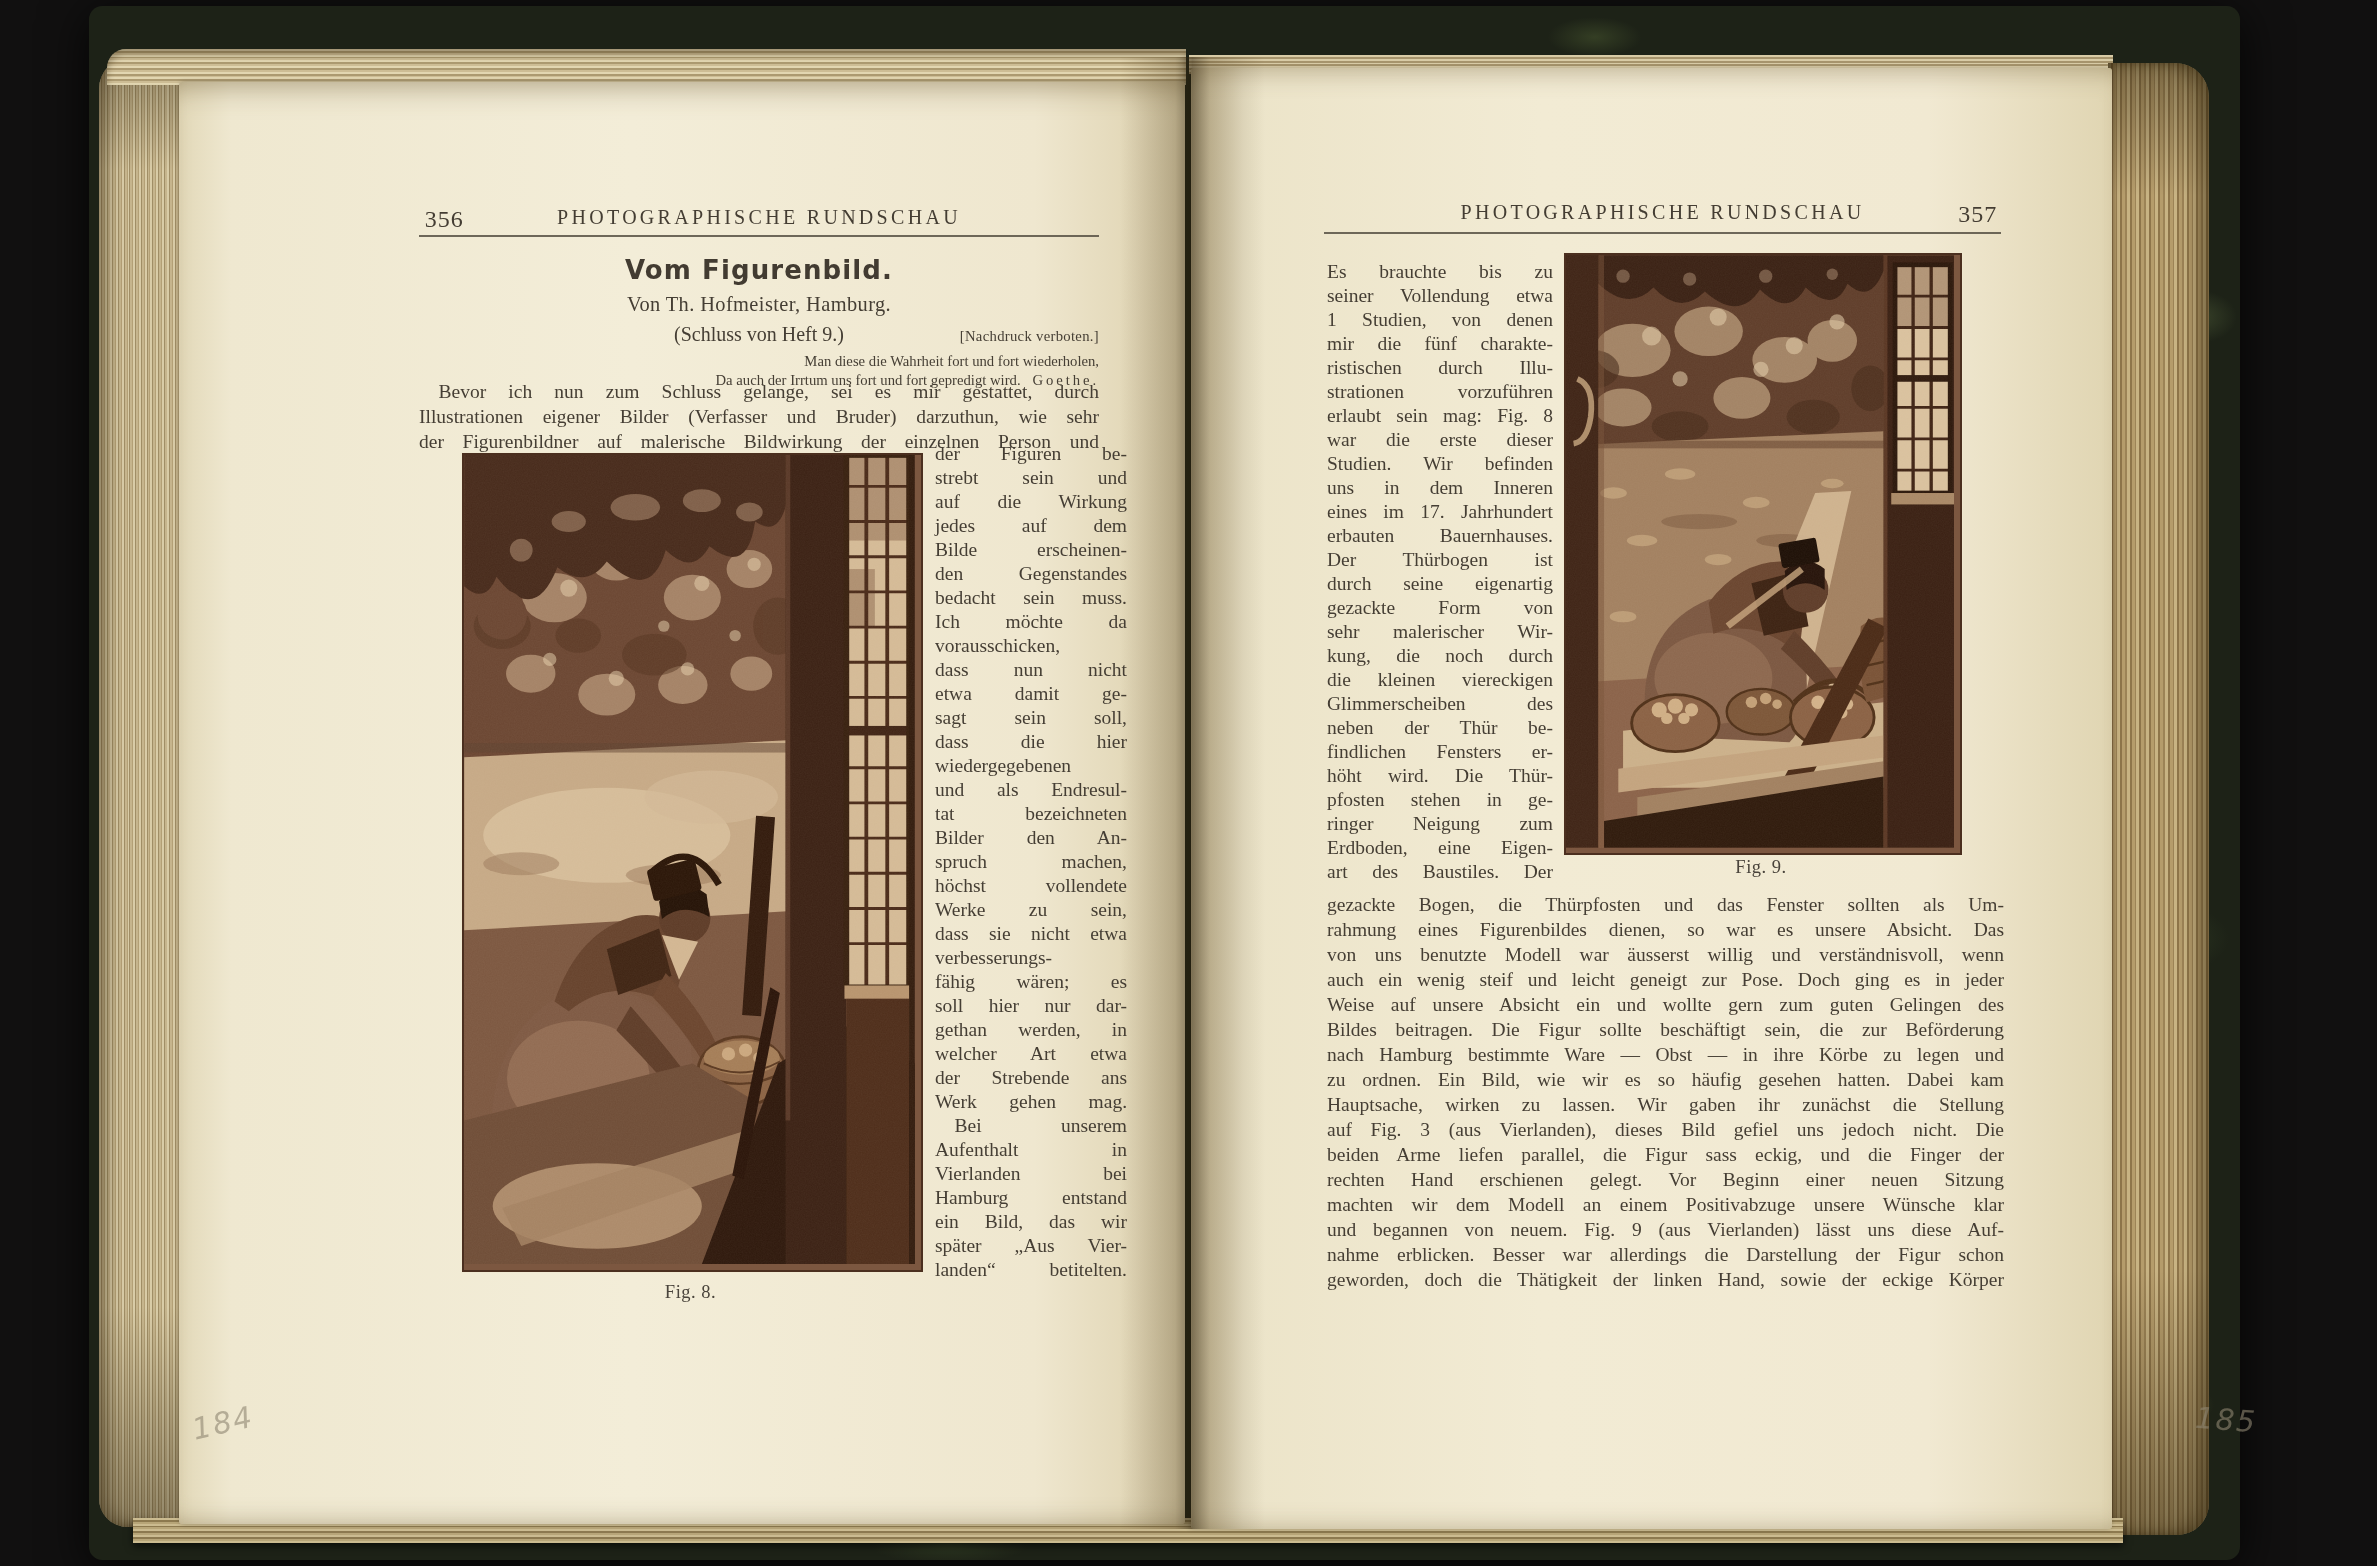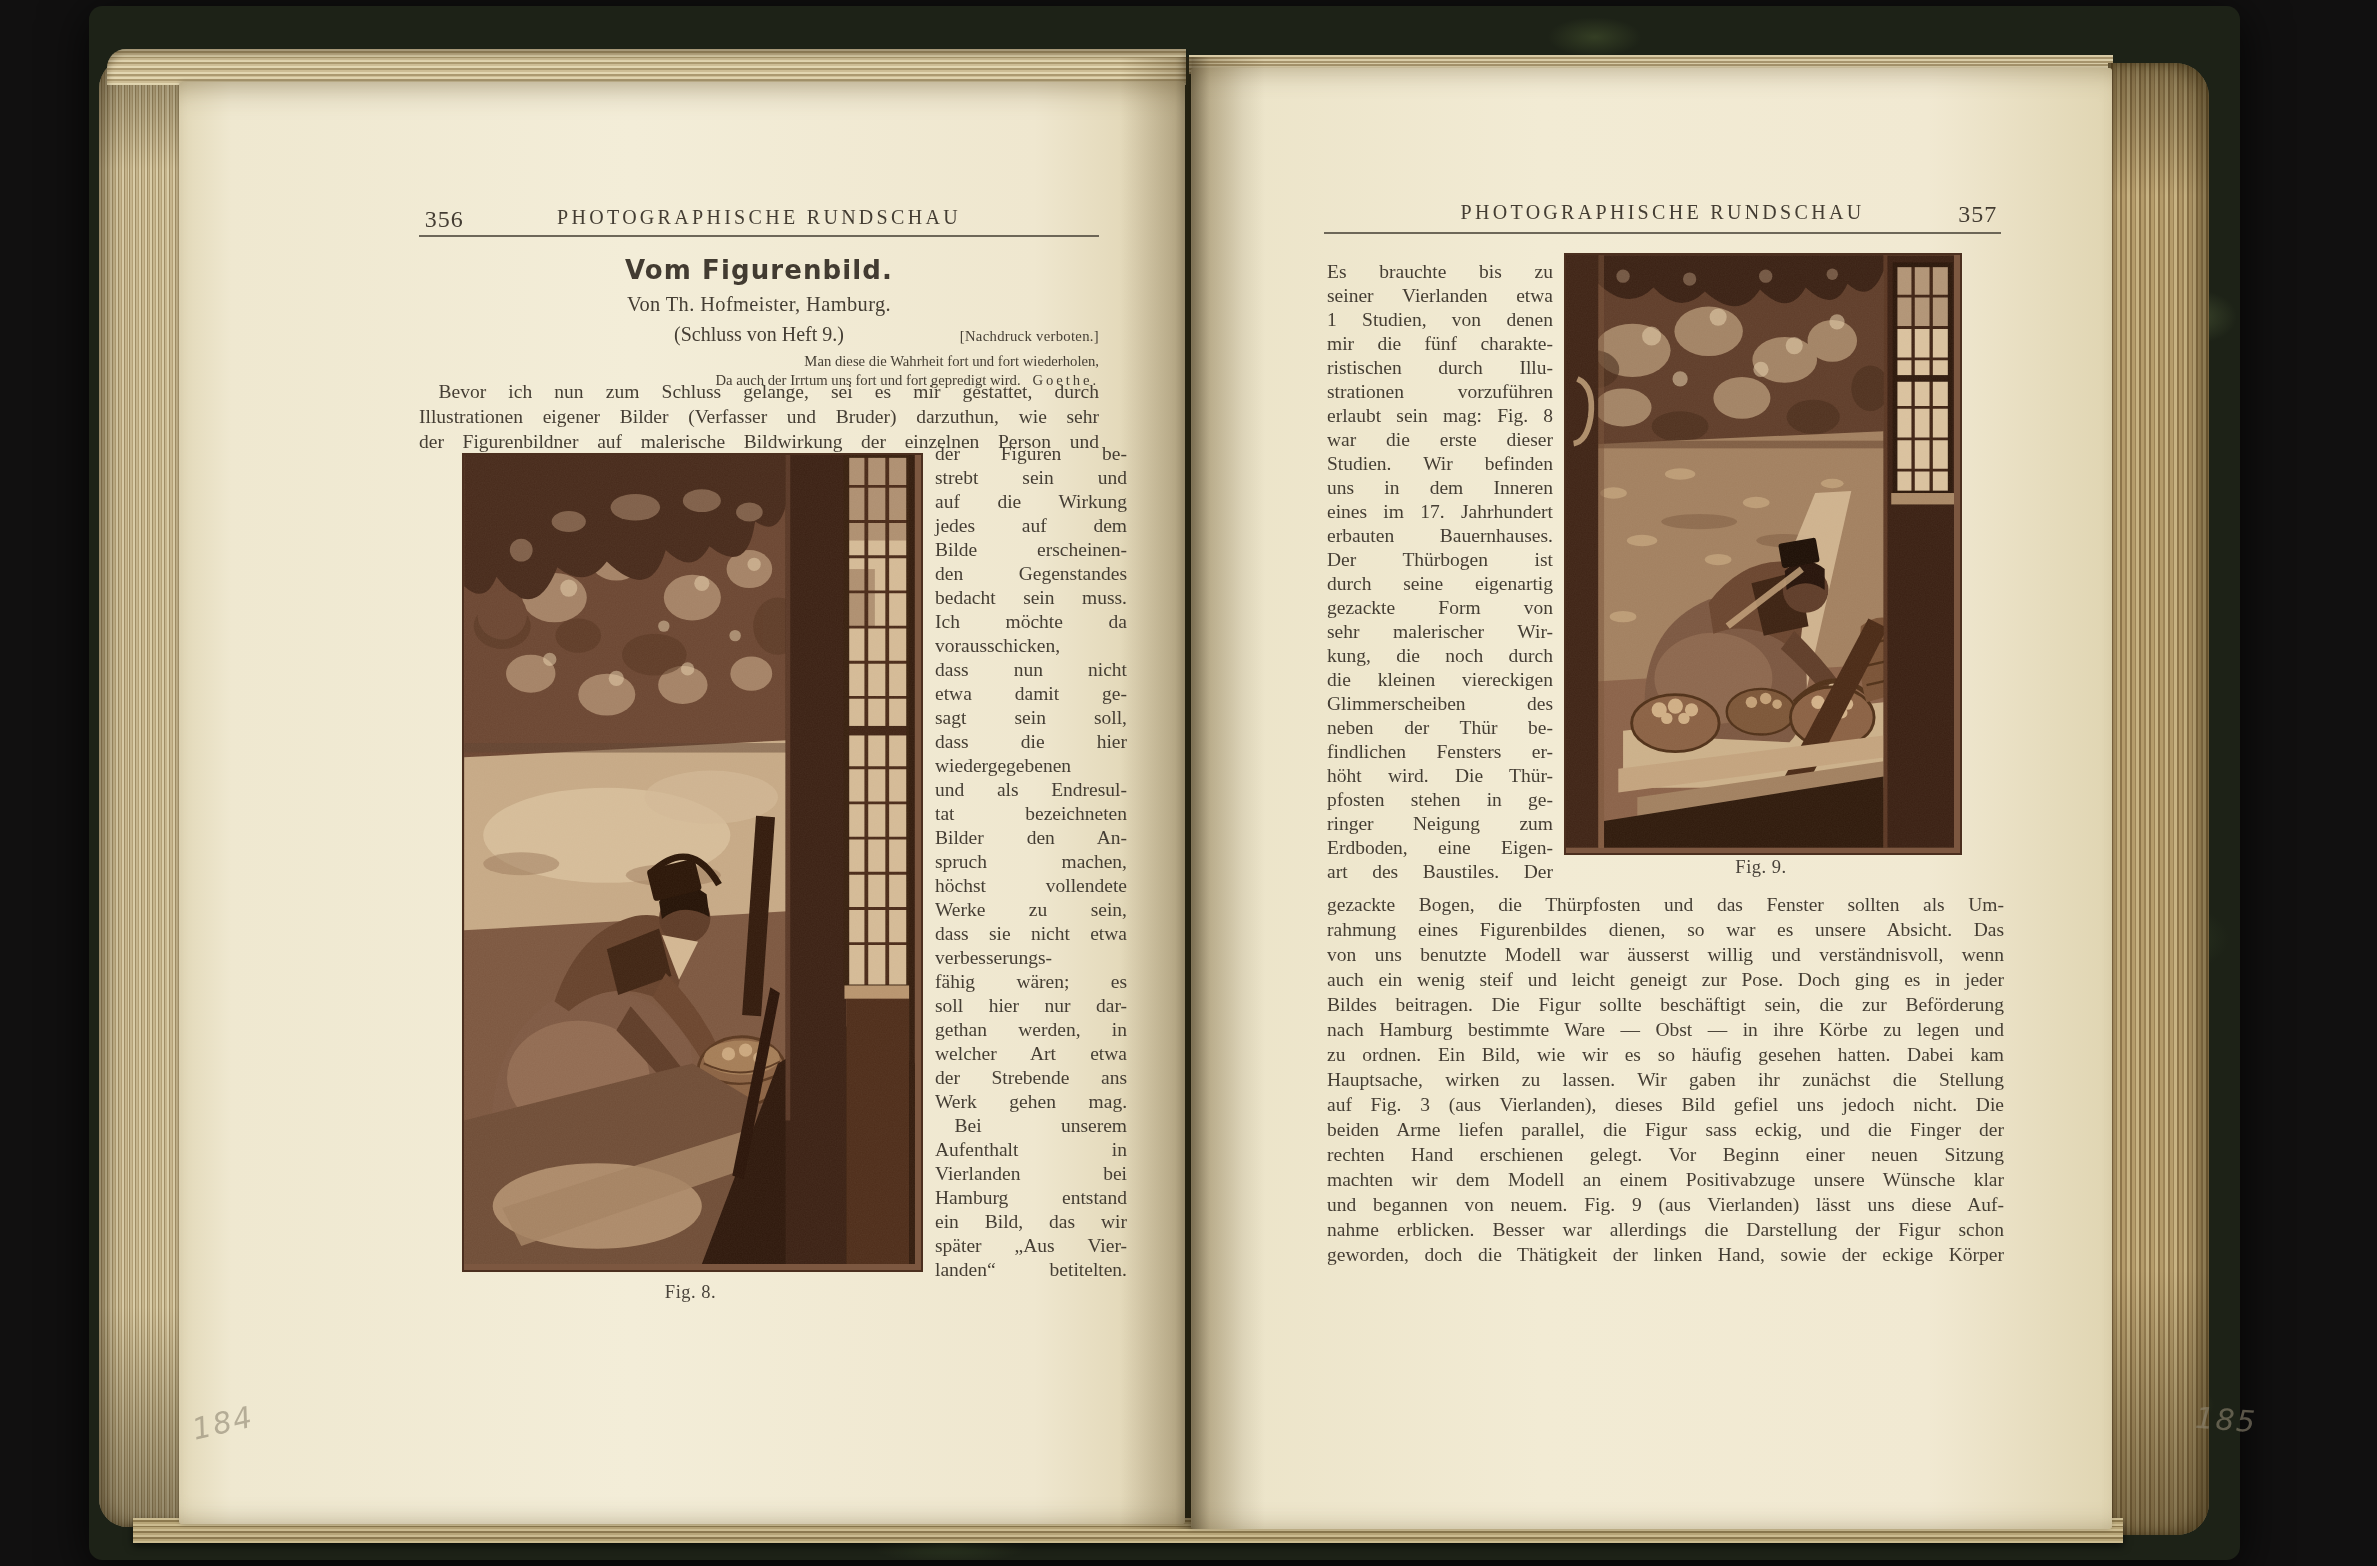--- a/index.html
+++ b/index.html
@@ -278,21 +278,21 @@
   <div class="page page-right">
 
     <div class="abs running-head" style="left:133px;top:133px;width:677px;">
       <span class="pageno" style="right:3.8px;">357</span>
       <span class="journal">PHOTOGRAPHISCHE RUNDSCHAU</span>
     </div>
     <div class="abs rule" style="left:133px;top:164px;width:677px;"></div>
 
     <div class="abs col-b" style="left:136px;top:192px;width:226px;">
         <div class="jl">Es brauchte bis zu</div>
-        <div class="jl">seiner Vierlanden etwa</div>
+        <div class="jl">seiner Vollendung etwa</div>
         <div class="jl">1 Studien, von denen</div>
         <div class="jl">mir die fünf charakte-</div>
         <div class="jl">ristischen durch Illu-</div>
         <div class="jl">strationen vorzuführen</div>
         <div class="jl">erlaubt sein mag: Fig. 8</div>
         <div class="jl">war die erste dieser</div>
         <div class="jl">Studien.  Wir befinden</div>
         <div class="jl">uns in dem Inneren</div>
         <div class="jl">eines im 17. Jahrhundert</div>
         <div class="jl">erbauten Bauernhauses.</div>
@@ -439,20 +439,21 @@
       </svg>
     </figure>
 
     <div class="abs caption" style="left:373px;top:789px;width:394px;">Fig. 9.</div>
 
     <div class="abs body-b" style="left:136px;top:824px;width:677px;">
         <div class="jl">gezackte Bogen, die Thürpfosten und das Fenster sollten als Um-</div>
         <div class="jl">rahmung eines Figurenbildes dienen, so war es unsere Absicht.  Das</div>
         <div class="jl">von uns benutzte Modell war äusserst willig und verständnisvoll, wenn</div>
         <div class="jl">auch ein wenig steif und leicht geneigt zur Pose.  Doch ging es in jeder</div>
+        <div class="jl">Weise auf unsere Absicht ein und wollte gern zum guten Gelingen des</div>
         <div class="jl">Bildes beitragen.  Die Figur sollte beschäftigt sein, die zur Beförderung</div>
         <div class="jl">nach Hamburg bestimmte Ware — Obst — in ihre Körbe zu legen und</div>
         <div class="jl">zu ordnen.  Ein Bild, wie wir es so häufig gesehen hatten.  Dabei kam</div>
         <div class="jl">Hauptsache, wirken zu lassen.  Wir gaben ihr zunächst die Stellung</div>
         <div class="jl">auf Fig. 3 (aus Vierlanden), dieses Bild gefiel uns jedoch nicht.  Die</div>
         <div class="jl">beiden Arme liefen parallel, die Figur sass eckig, und die Finger der</div>
         <div class="jl">rechten Hand erschienen gelegt.  Vor Beginn einer neuen Sitzung</div>
         <div class="jl">machten wir dem Modell an einem Positivabzuge unsere Wünsche klar</div>
         <div class="jl">und begannen von neuem.  Fig. 9 (aus Vierlanden) lässt uns diese Auf-</div>
         <div class="jl">nahme erblicken.  Besser war allerdings die Darstellung der Figur schon</div>

